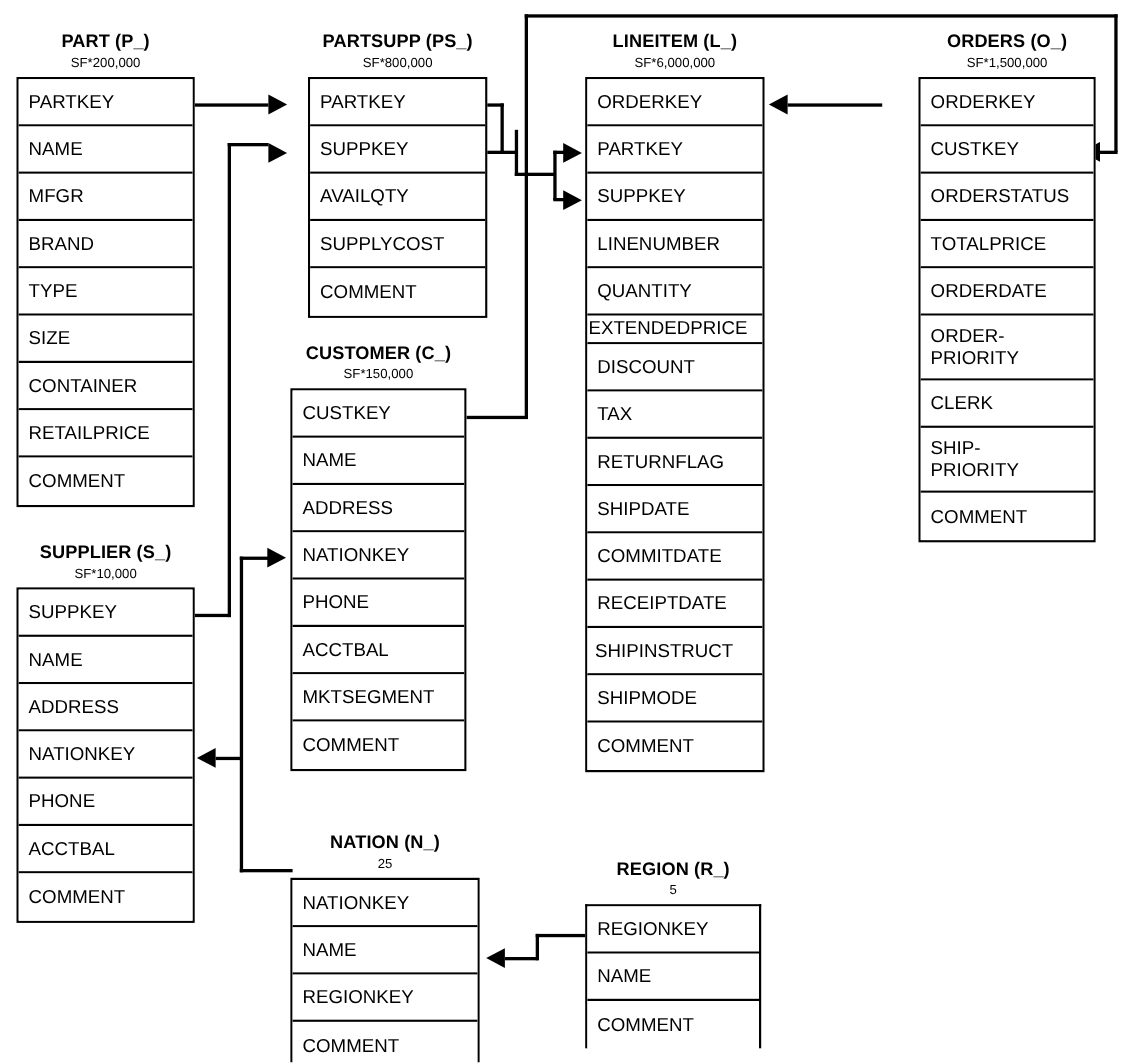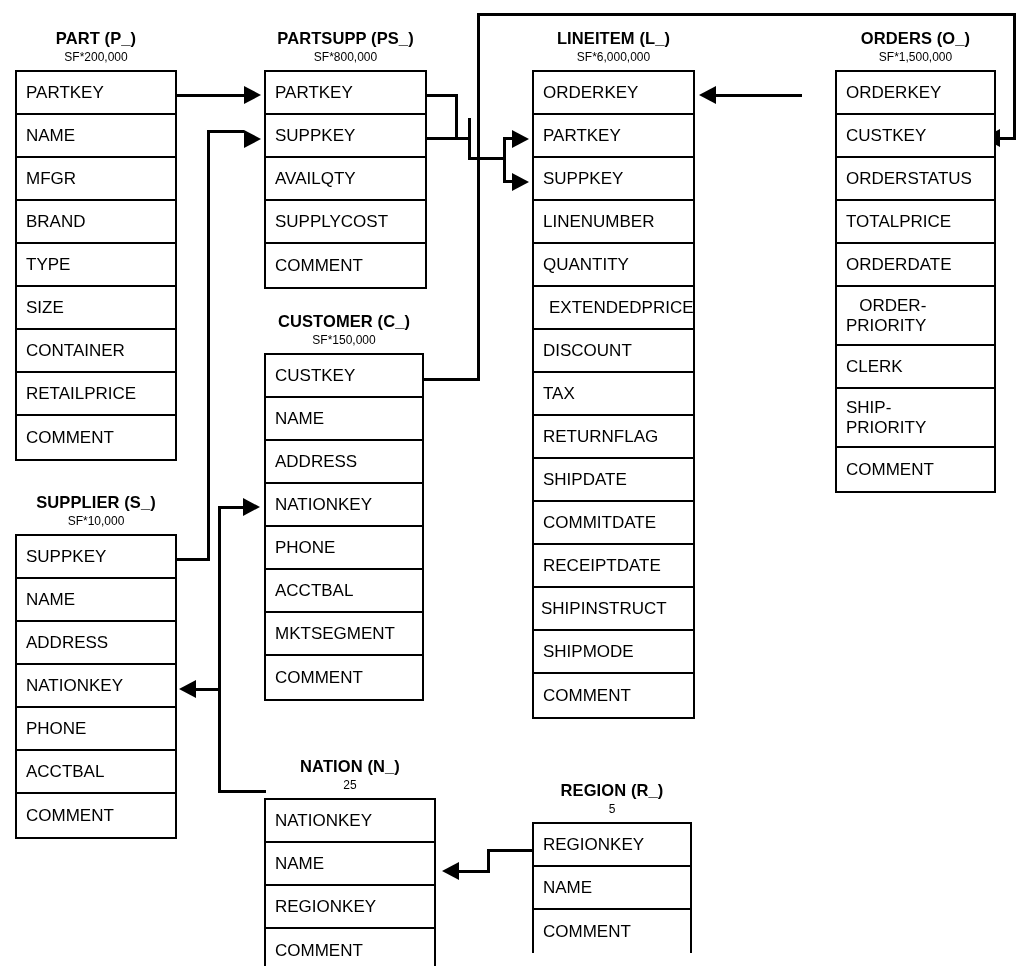--- a/index.html
+++ b/index.html
@@ -157,21 +157,21 @@
       <div class="field" style="height:43px;">SUPPKEY</div>
       <div class="field" style="height:43px;">NAME</div>
       <div class="field" style="height:43px;">ADDRESS</div>
       <div class="field" style="height:43px;">NATIONKEY</div>
       <div class="field" style="height:43px;">PHONE</div>
       <div class="field" style="height:43px;">ACCTBAL</div>
       <div class="field" style="height:43px;">COMMENT</div>
     </div>
   </div>
 
-  <div class="entity" style="left:264px; top:28px; width:163px;">
+  <div class="entity" style="left:280px; top:28px; width:163px;">
     <div class="entity-title">PARTSUPP (PS_)</div>
     <div class="entity-card">SF*800,000</div>
     <div class="entity-box" style="margin-top:3px;">
       <div class="field" style="height:43px;">PARTKEY</div>
       <div class="field" style="height:43px;">SUPPKEY</div>
       <div class="field" style="height:43px;">AVAILQTY</div>
       <div class="field" style="height:43px;">SUPPLYCOST</div>
       <div class="field" style="height:43px;">COMMENT</div>
     </div>
   </div>
@@ -204,21 +204,21 @@
 
   <div class="entity" style="left:532px; top:28px; width:163px;">
     <div class="entity-title">LINEITEM (L_)</div>
     <div class="entity-card">SF*6,000,000</div>
     <div class="entity-box" style="margin-top:3px;">
       <div class="field" style="height:43px;">ORDERKEY</div>
       <div class="field" style="height:43px;">PARTKEY</div>
       <div class="field" style="height:43px;">SUPPKEY</div>
       <div class="field" style="height:43px;">LINENUMBER</div>
       <div class="field" style="height:43px;">QUANTITY</div>
-      <div class="field" style="height:43px; padding-left:15px;">EXTENDEDPRICE</div>
+      <div class="field" style="height:26px; padding-left:1px;">EXTENDEDPRICE</div>
       <div class="field" style="height:43px;">DISCOUNT</div>
       <div class="field" style="height:43px;">TAX</div>
       <div class="field" style="height:43px;">RETURNFLAG</div>
       <div class="field" style="height:43px;">SHIPDATE</div>
       <div class="field" style="height:43px;text-align:right;">COMMITDATE</div>
       <div class="field" style="height:43px;">RECEIPTDATE</div>
       <div class="field" style="height:43px; padding-left:7px;">SHIPINSTRUCT</div>
       <div class="field" style="height:43px;">SHIPMODE</div>
       <div class="field" style="height:43px;">COMMENT</div>
     </div>
@@ -226,21 +226,21 @@
 
   <div class="entity" style="left:802px; top:28px; width:161px;margin-left:33px;">
     <div class="entity-title">ORDERS (O_)</div>
     <div class="entity-card">SF*1,500,000</div>
     <div class="entity-box" style="margin-top:3px;">
       <div class="field" style="height:43px;">ORDERKEY</div>
       <div class="field" style="height:43px;">CUSTKEY</div>
       <div class="field" style="height:43px;">ORDERSTATUS</div>
       <div class="field" style="height:43px;">TOTALPRICE</div>
       <div class="field" style="height:43px;">ORDERDATE</div>
-      <div class="field two-line" style="height:59px;text-align:right;">ORDER-
+      <div class="field two-line" style="height:59px;">ORDER-
 PRIORITY</div>
       <div class="field" style="height:43px;">CLERK</div>
       <div class="field two-line" style="height:59px;">SHIP-
 PRIORITY</div>
       <div class="field" style="height:43px;">COMMENT</div>
     </div>
   </div>
 
   <div class="entity" style="left:532px; top:780px; width:160px;">
     <div class="entity-title">REGION (R_)</div>

